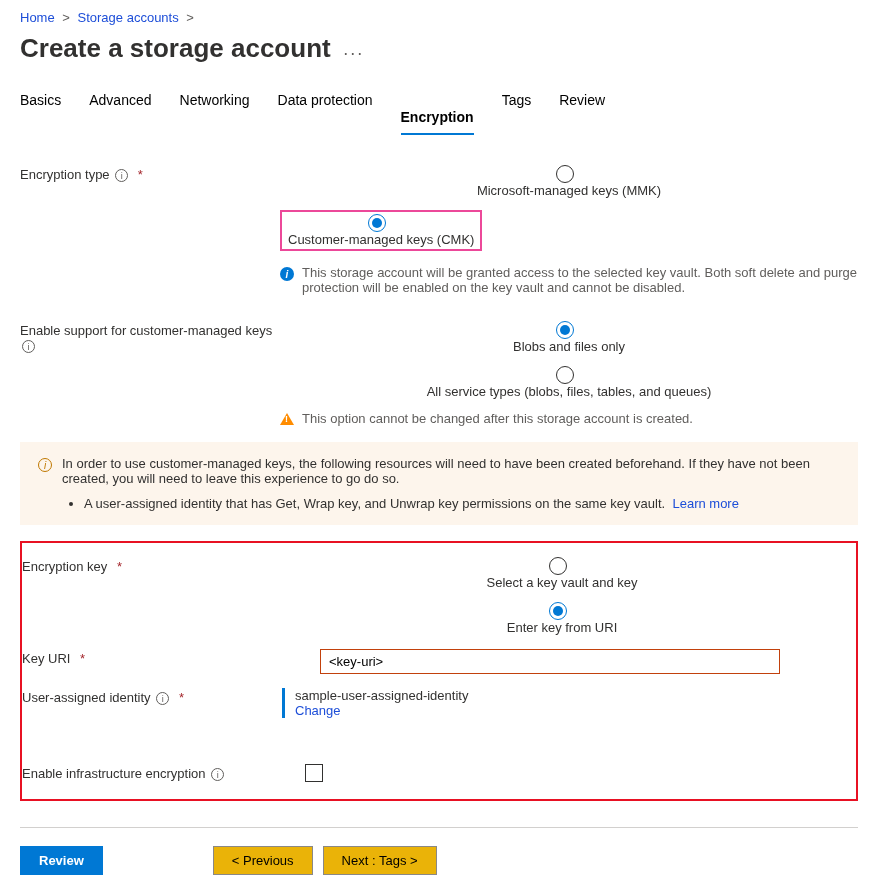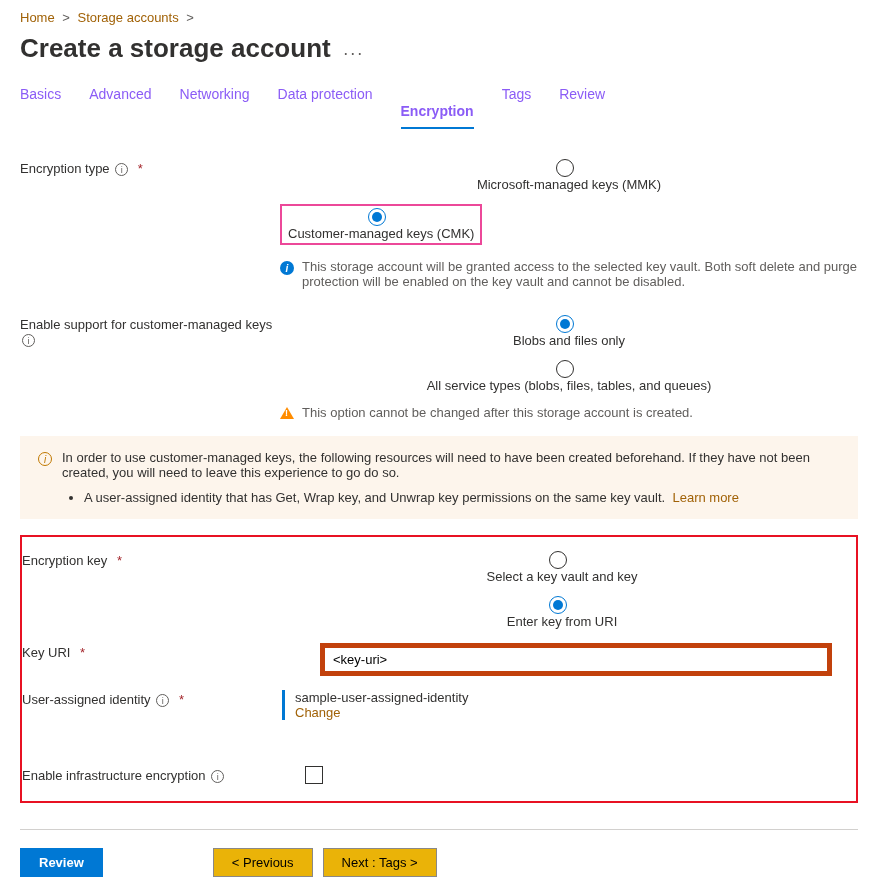--- a/index.html
+++ b/index.html
@@ -9,36 +9,36 @@
     }
     body {
       font-family: "Segoe UI", -apple-system, BlinkMacSystemFont, sans-serif;
       font-size: 13px;
       color: #323130;
       background: #ffffff;
       width: 878px;
       padding: 10px 20px 20px 20px;
     }
     a {
-      color: #a16207;
+      color: #1d4ed8;
       text-decoration: none;
       cursor: pointer;
     }
     .breadcrumb {
       font-size: 13px;
       margin-bottom: 8px;
     }
     .breadcrumb .sep {
       color: #605e5c;
       margin: 0 4px;
     }
     .page-title-row {
       display: flex;
       align-items: flex-end;
-      margin-bottom: 22px;
+      margin-bottom: 28px;
     }
     .page-title {
       font-size: 26px;
       font-weight: 600;
       color: #323130;
     }
     .ellipsis {
       margin-left: 12px;
       color: #605e5c;
       font-size: 18px;
@@ -46,21 +46,21 @@
       cursor: pointer;
     }
     .tabs {
       display: flex;
       border-bottom: 0;
       margin-bottom: 30px;
       gap: 28px;
     }
     .tab {
       font-size: 14px;
-      color: #8b5cf6;
+      color: #000000;
       padding-bottom: 8px;
       cursor: pointer;
       border-bottom: 2px solid transparent;
     }
     .tab.active {
       font-weight: 600;
       border-bottom: 2px solid #0078d4;
       margin-top: 17px;
     }
     .form-row {
@@ -192,23 +192,23 @@
       font-style: italic;
       flex-shrink: 0;
       margin-right: 10px;
       margin-top: 2px;
     }
     .notice-list {
       margin-top: 10px;
       margin-left: 46px;
     }
     .input-text {
-      width: 512px;
+      width: 460px;
       padding: 4px 8px;
-      border: 5px solid #c2410c;
+      border: 1px solid #c2410c;
       font-size: 13px;
       font-family: inherit;
     }
     .identity-block {
       border-left: 3px solid #0078d4;
       padding-left: 10px;
     }
     .checkbox {
       width: 18px;
       height: 18px;

